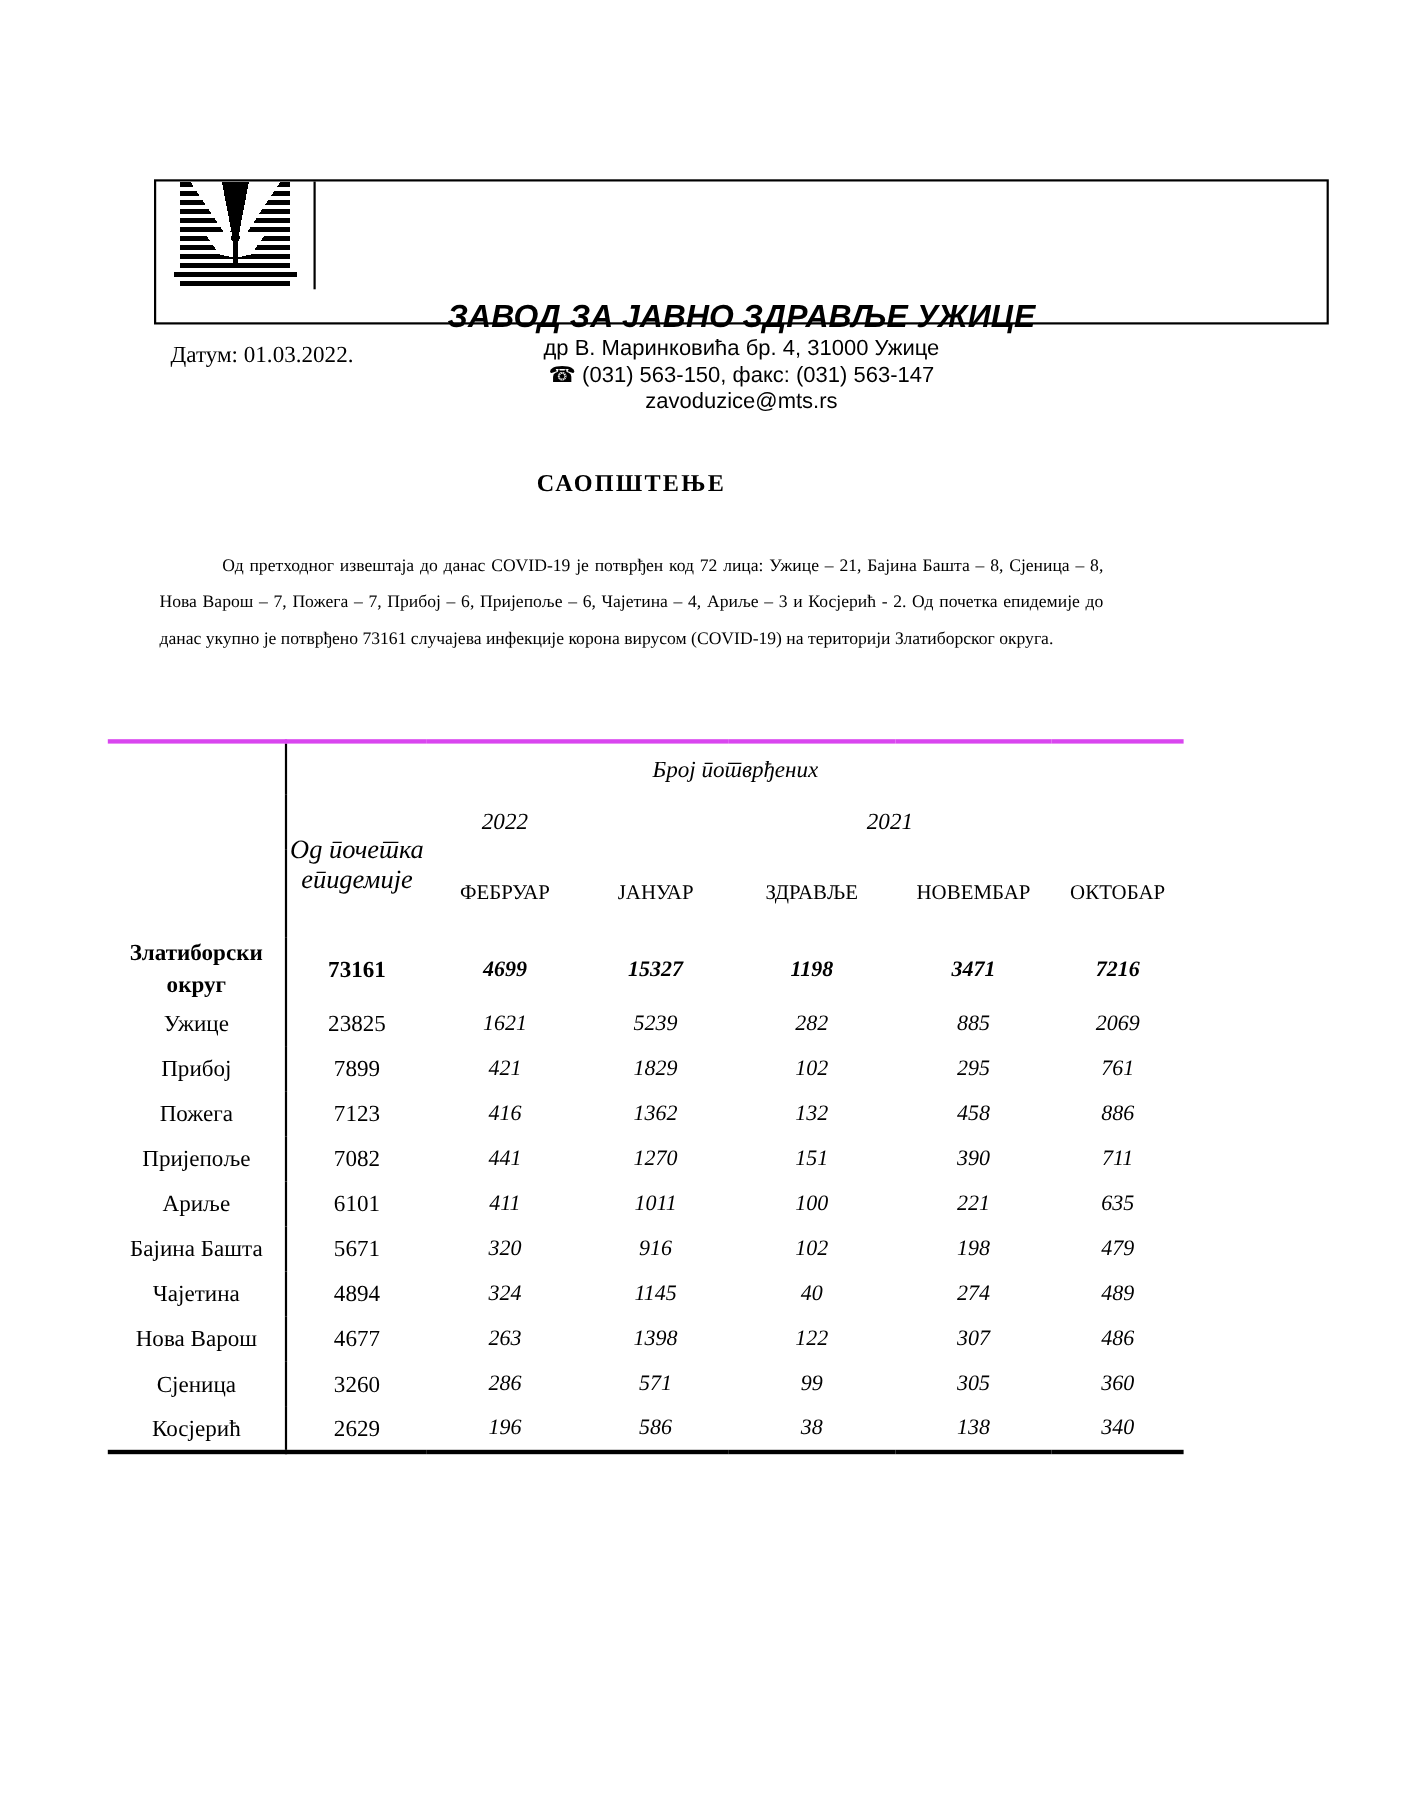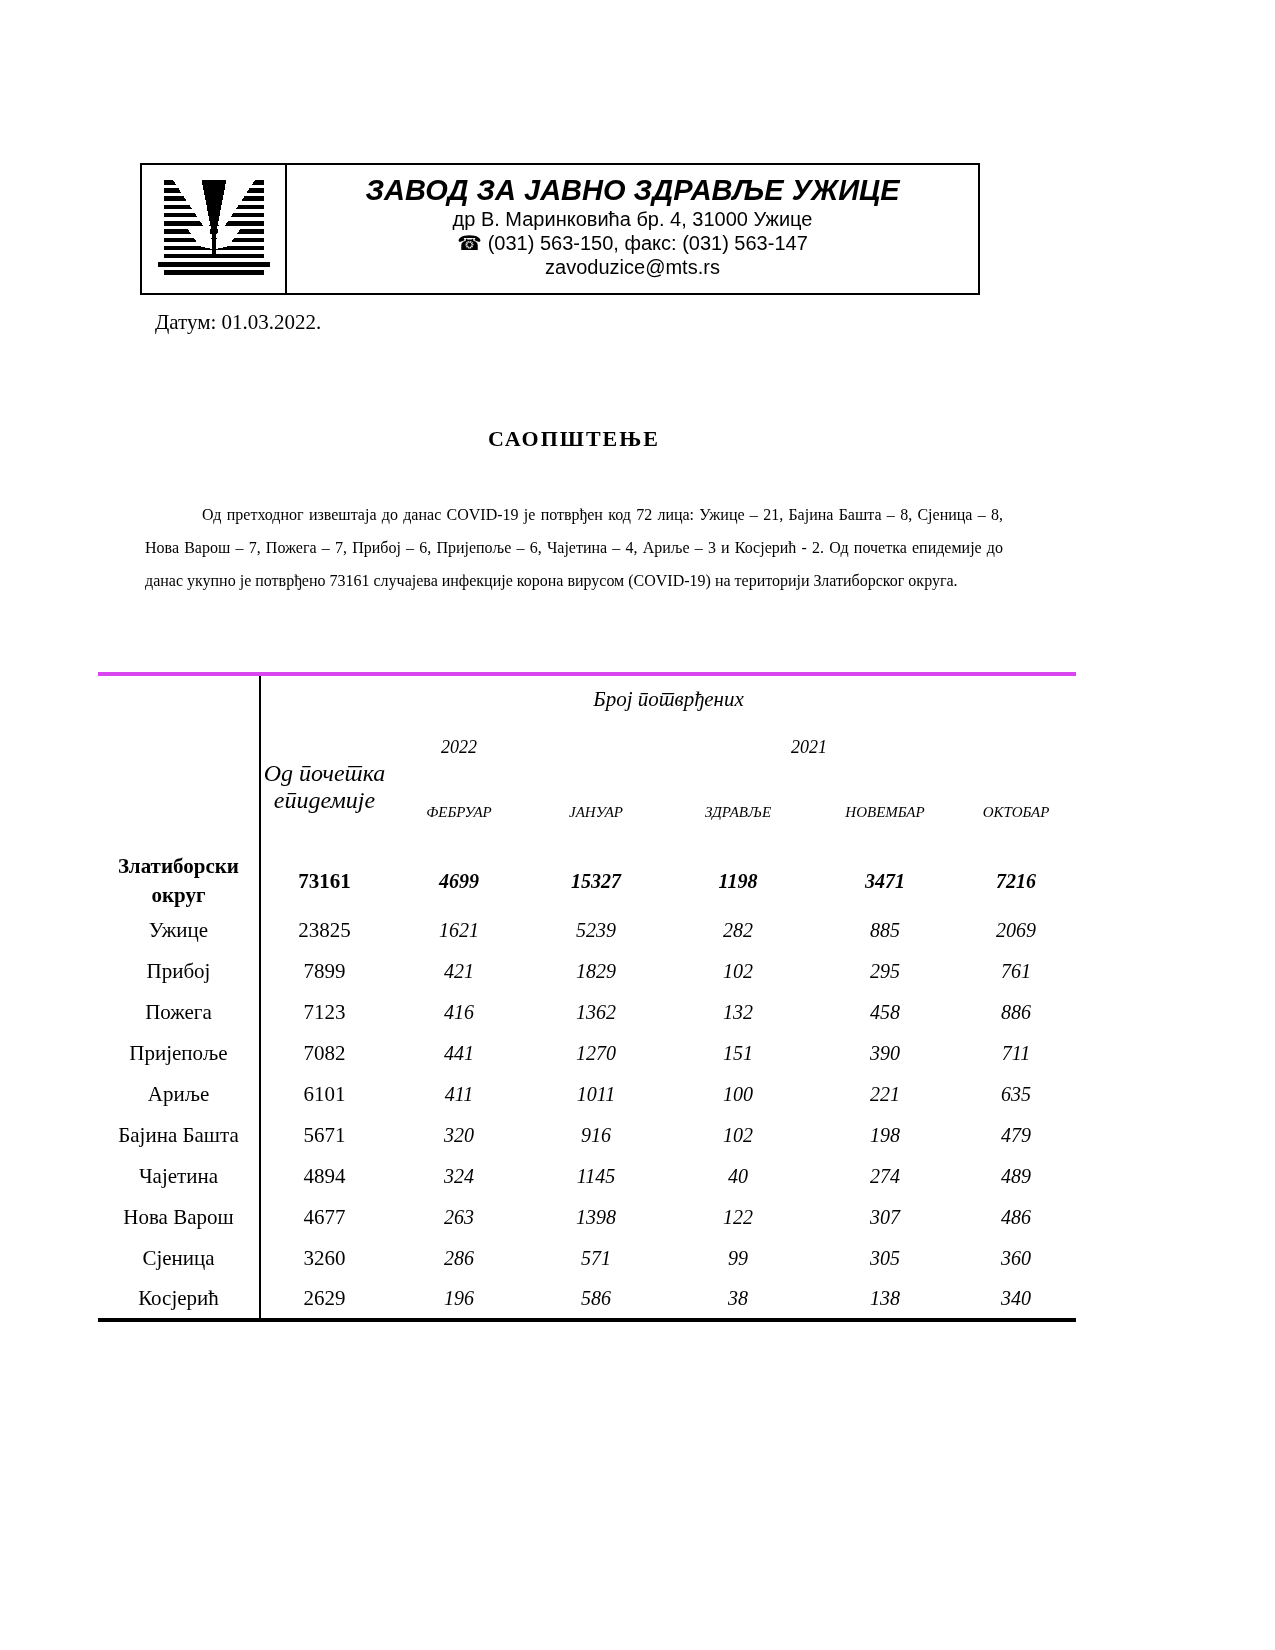--- a/index.html
+++ b/index.html
@@ -6,22 +6,22 @@
   html,body { background:#fff; }
   body {
     width:1275px; height:1650px; position:relative;
     font-family:"Liberation Serif","DejaVu Serif",serif;
     color:#000;
   }
   .page { position:absolute; inset:0; background:#fff; }
 
   
   .letterhead {
-    position:absolute; left:140px; top:163px; width:840px; height:132px;
-    border:2px solid #000; display:flex;
+    position:absolute; left:140px; top:163px; width:1068px; height:132px;
+    border:2px solid #000; display:flex;flex-direction:column;
   }
   .logo-cell {
     width:145px; border-right:2px solid #000;
     display:flex; align-items:center; justify-content:center;
   }
   .org-cell {
     flex:1; text-align:center; padding-top:9px;
     font-family:"Liberation Sans","DejaVu Sans",sans-serif;
   }
   .org-name { font-size:29px; font-weight:bold; font-style:italic; line-height:33px; }
@@ -46,26 +46,26 @@
     border-top:4px solid #d946ef; border-bottom:4px solid #000;
   }
   .covid-table th, .covid-table td {
     text-align:center; vertical-align:middle; padding:0; font-weight:normal;
   }
   .dv { border-right:2px solid #000; }          
   .tr-spanhead { height:48px; }
   .tr-years    { height:50px; }
   .tr-months   { height:80px; }
   .span-head   { font-weight:bold; font-style:italic; font-size:21px; }
-  .year-cell   { font-weight:bold; font-style:italic; font-size:18px; }
+  .year-cell   { font-weight:bold; font-style:italic; font-size:21px; }
   .first-col-header {
     font-weight:bold; font-style:italic; font-size:24px;
     line-height:27px; padding:0 16px; vertical-align:middle;
   }
-  .month-head { font-weight:bold; font-style:italic; font-size:15px; vertical-align:bottom; padding-bottom:22px; }
+  .month-head { font-weight:bold; font-size:19px; vertical-align:bottom; padding-bottom:22px; }
   .covid-table tbody tr { height:41px; }
   .covid-table tbody tr.total-row { height:58px; }
   .covid-table tbody th { font-size:21px; line-height:29px; padding:0 4px; }
   .covid-table tbody td { font-size:21px; }
   .covid-table tbody td:nth-child(n+3) { font-style:italic; font-size:20px; }
   .total-row th, .total-row td { font-weight:bold; }
 </style>
 </head>
 <body>
 

